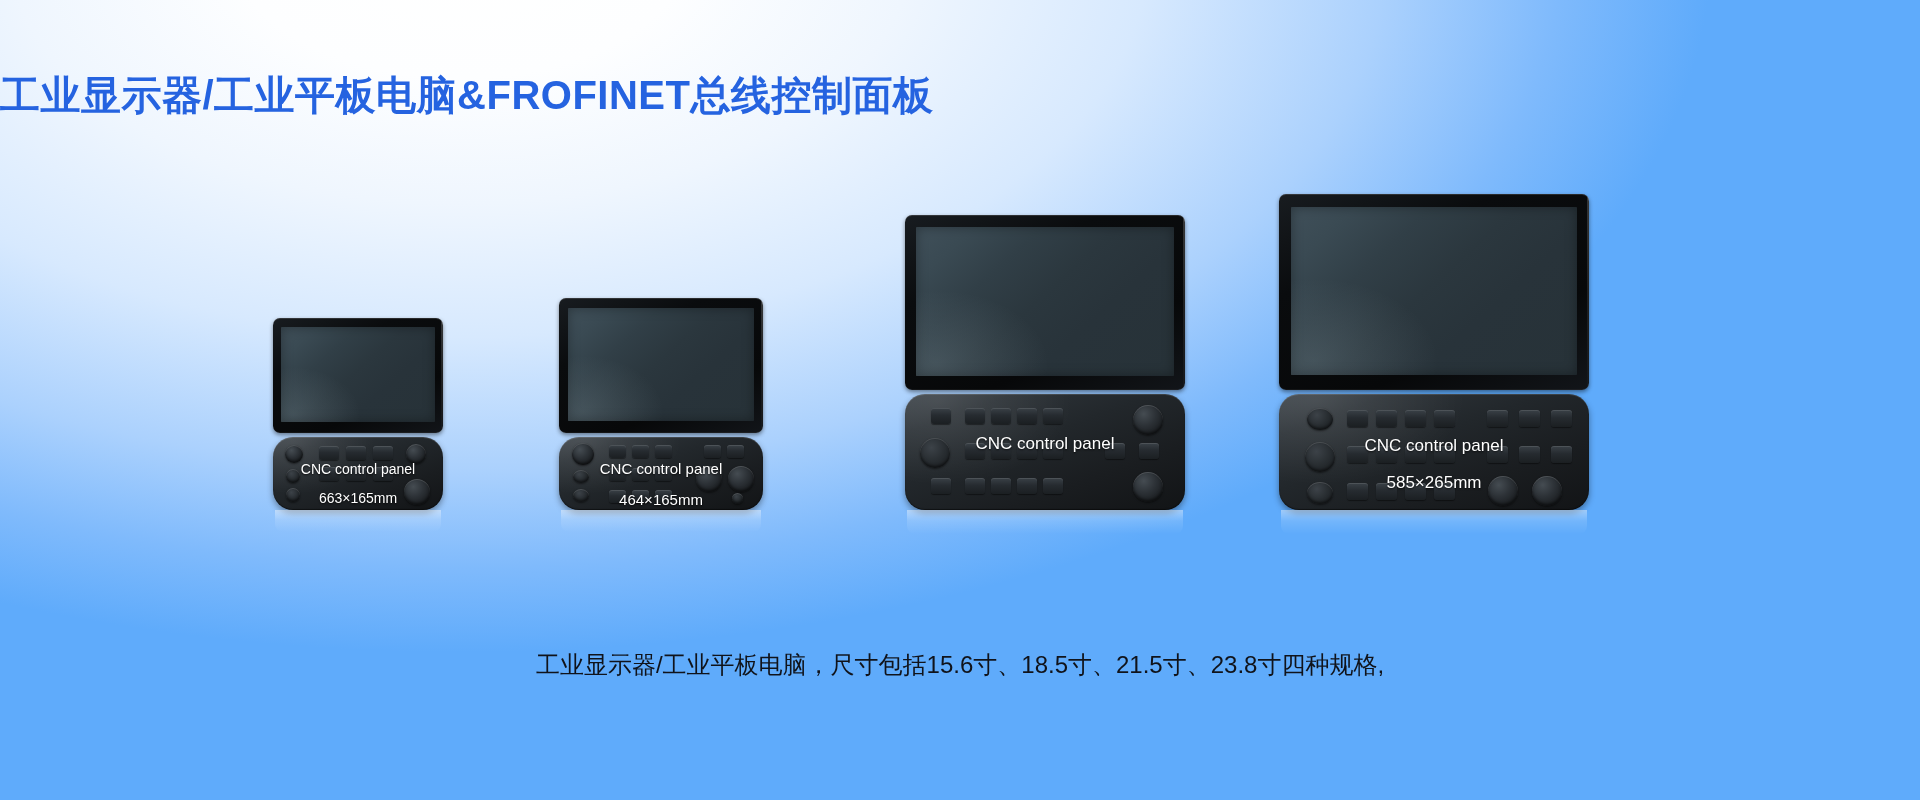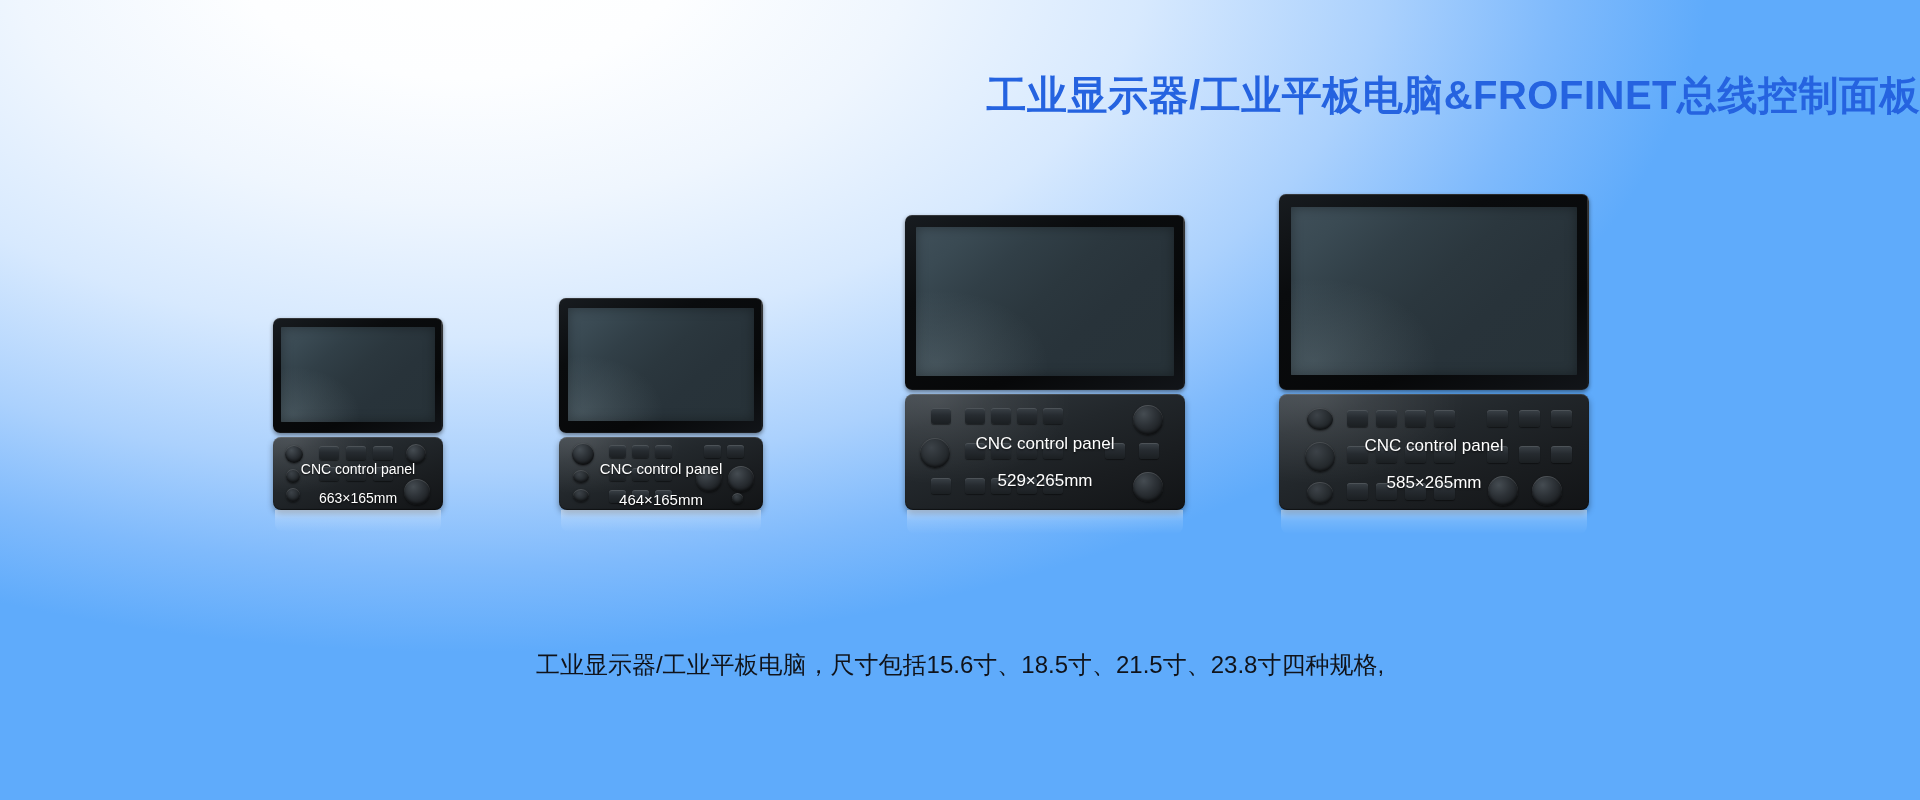--- a/index.html
+++ b/index.html
@@ -22,21 +22,21 @@
         #5fabfb 100%),
       linear-gradient(170deg, #7dbafc 0%, #5fabfb 60%, #5aa8fa 100%);
   }
 
   
   #hero-title {
     position: absolute;
     left: 0;
     right: 0;
     top: 68px;
-    text-align: right;
+    text-align: left;
     font-size: 40px;
     font-weight: bold;
     letter-spacing: 0.5px;
     color: #2563e0;
     white-space: nowrap;
   }
 
   
   #device-row {
     position: absolute;
@@ -86,21 +86,21 @@
     content: "";
     position: absolute;
     inset: 0;
     background: radial-gradient(ellipse 70% 80% at 8% 92%, rgba(190,215,225,0.16), rgba(255,255,255,0) 62%);
   }
 
   
   .ctrl-panel {
     position: relative;
     margin-top: 4px;
-    border-radius: 8px;
+    border-radius: 20px;
     background:
       linear-gradient(160deg, #3b4248 0%, #2c3237 18%, #22272b 42%, #1a1d20 70%, #121416 100%);
     box-shadow:
       0 3px 6px rgba(0,0,0,0.38),
       inset 0 1px 0 rgba(255,255,255,0.12),
       inset 0 -1px 1px rgba(0,0,0,0.5);
     overflow: hidden;
   }
   .ctrl-panel::before {
     content: "";
@@ -261,21 +261,20 @@
       <span class="btn" style="left:60px; top:84px; width:20px; height:16px;"></span>
       <span class="btn" style="left:86px; top:84px; width:20px; height:16px;"></span>
       <span class="btn" style="left:112px; top:84px; width:20px; height:16px;"></span>
       <span class="btn" style="left:138px; top:84px; width:20px; height:16px;"></span>
 
       <span class="knob" style="left:228px; top:11px; width:30px; height:30px;"></span>
       <span class="knob" style="left:228px; top:78px; width:30px; height:30px;"></span>
 
       <div class="panel-caption" style="top:31px; font-size:17px; line-height:37px;">
         <span class="cap-name">CNC control panel</span>
-        <span class="cap-size">529×265mm</span>
       </div>
     </div>
     <div class="reflection" style="height:24px;"></div>
   </div>
 
   <div class="device" style="left:1279px; width:310px;">
     <div class="monitor" style="width:310px; height:196px;">
       <div class="screen" style="left:12px; right:12px; top:13px; bottom:15px;"></div>
     </div>
     <div class="ctrl-panel" style="width:310px; height:116px;">

